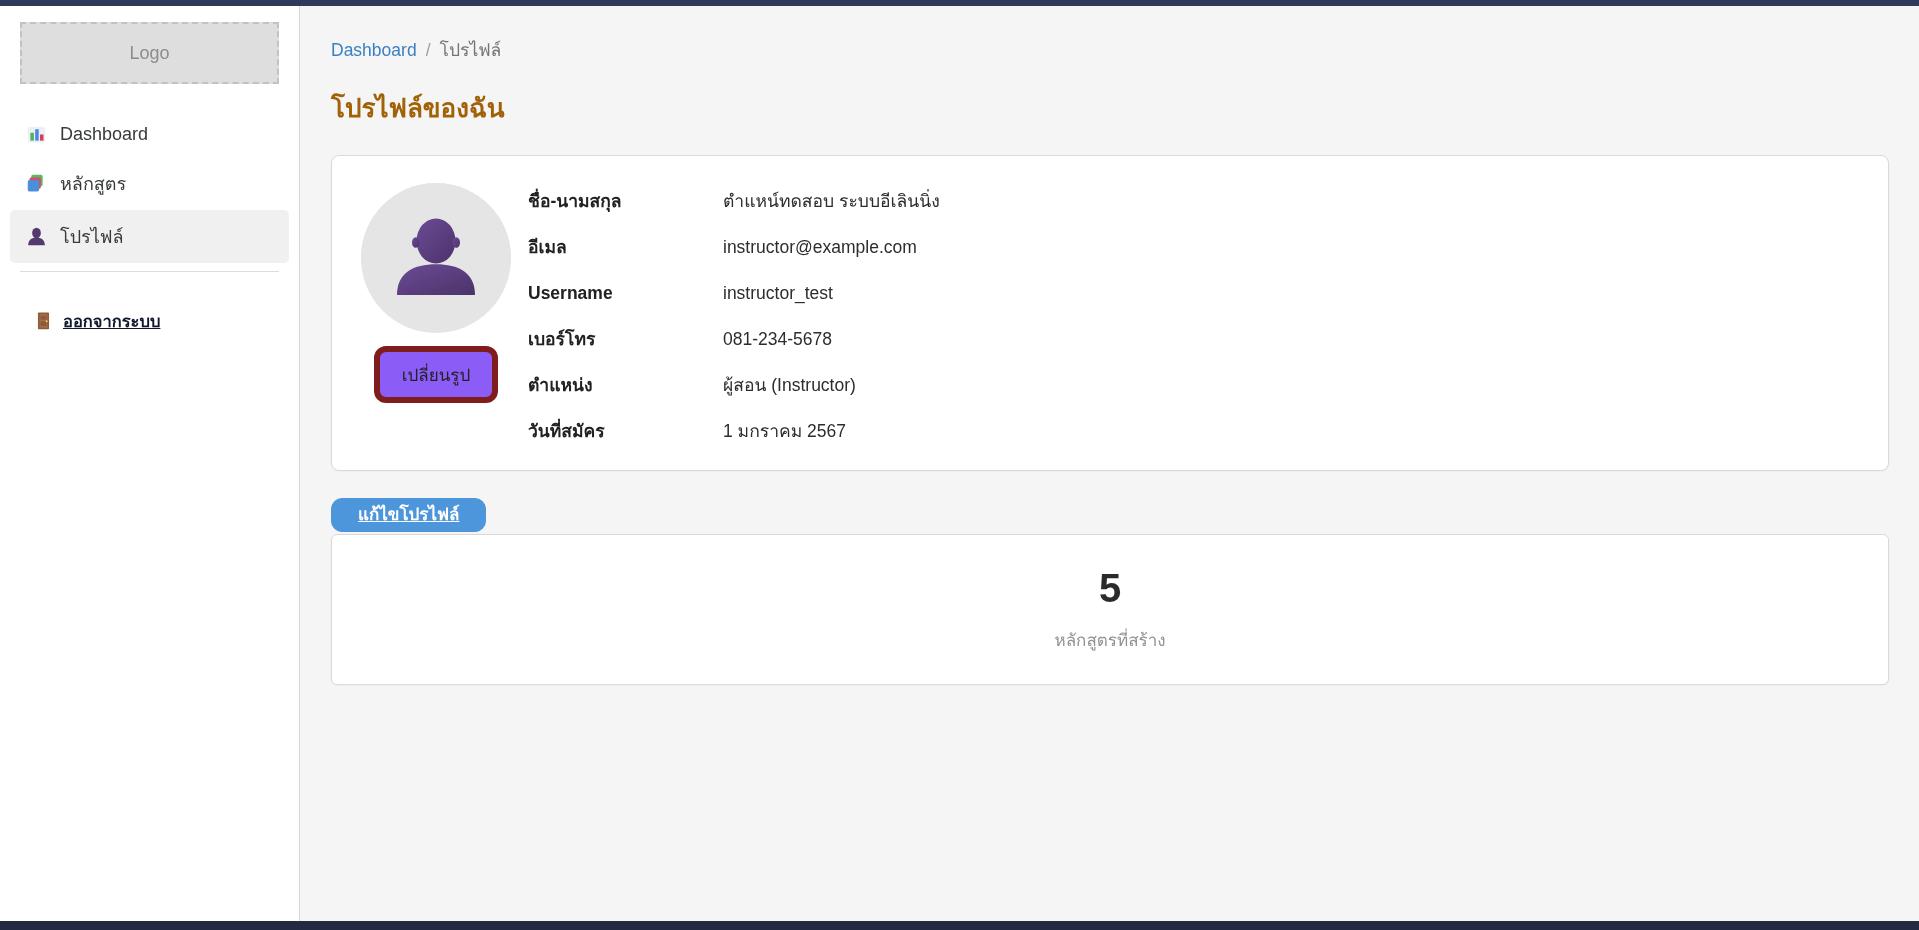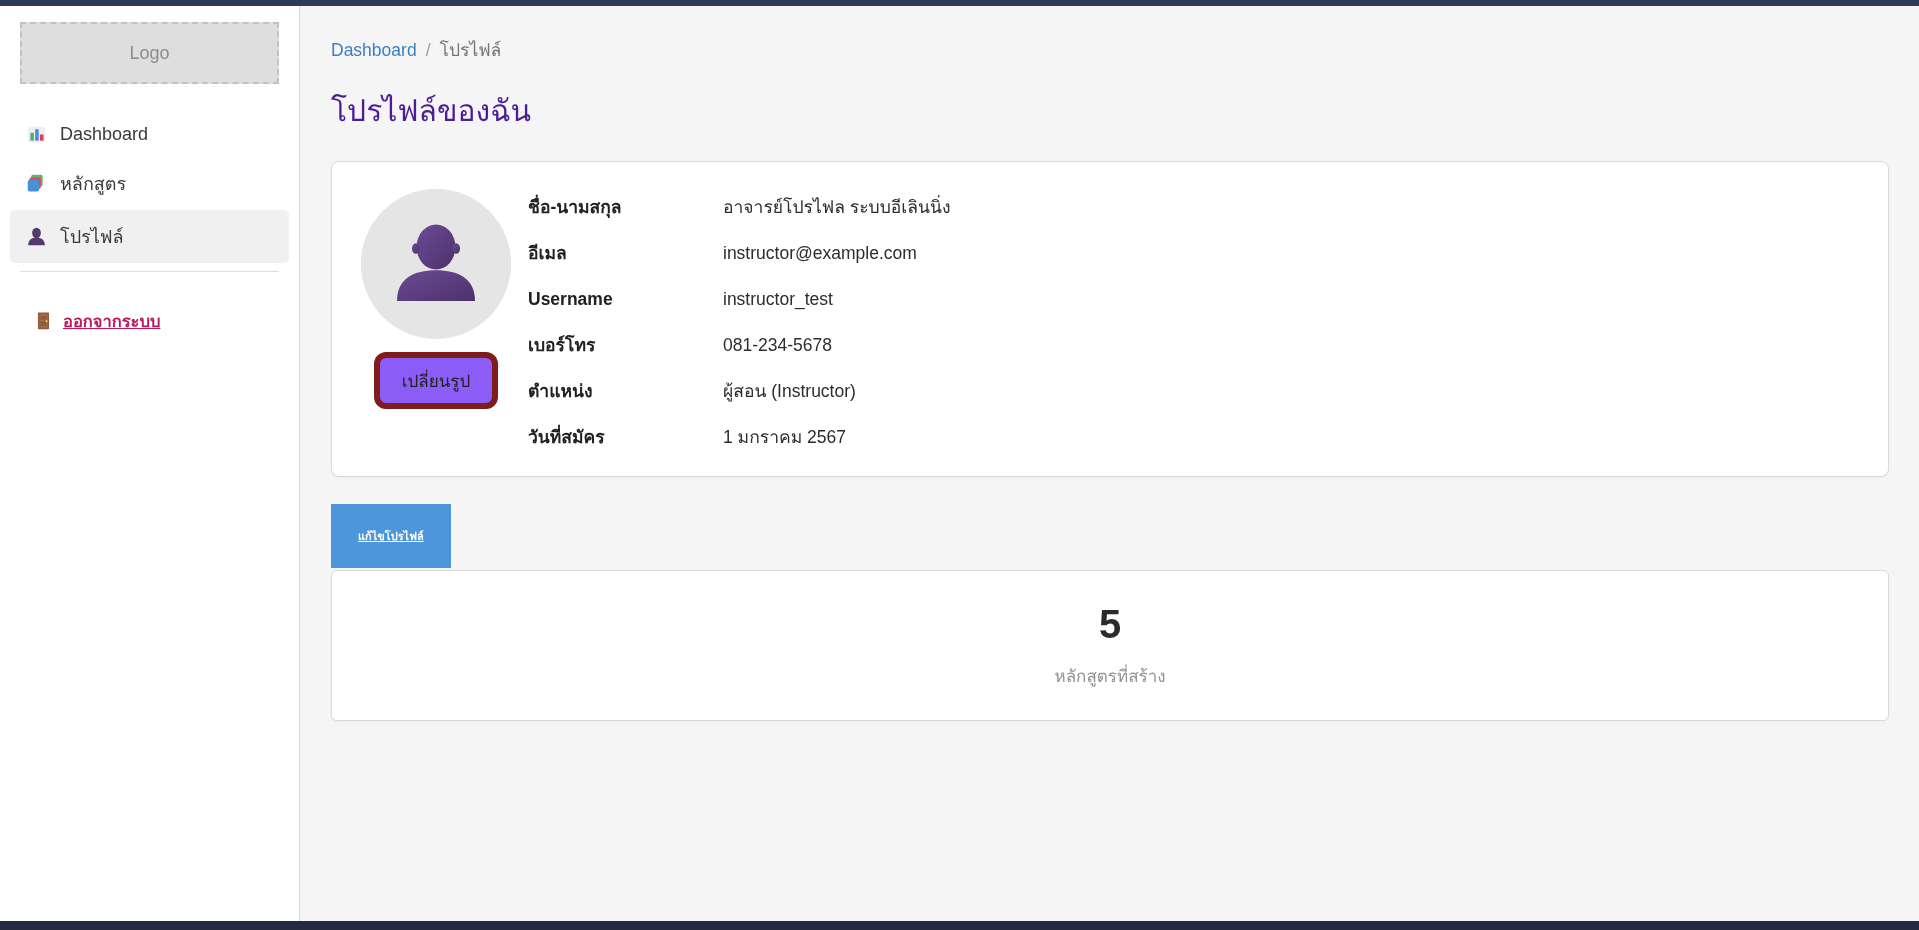--- a/index.html
+++ b/index.html
@@ -30,33 +30,33 @@
     display:flex; align-items:center; gap:13px;
     margin:0 10px; padding:12px 16px;
     font-size:18px; color:#373a3c; border-radius:5px; cursor:pointer;
   }
   .nav-item.active { background:#f0f0f0; }
   .nav-icon { width:21px; height:21px; display:inline-flex; flex:0 0 auto; }
   .divider { border:none; border-top:1px solid #dddddd; margin:8px 20px 0 20px; }
   .logout {
     display:inline-flex; align-items:center; gap:8px;
     margin:36px 0 0 34px;
-    color:#be185d; font-size:16.5px; font-weight:bold;
+    color:#0f172a; font-size:16.5px; font-weight:bold;
     text-decoration:underline; cursor:pointer;
   }
 
   
   .main {
     position:absolute; left:301px; top:6px; right:0; bottom:9px;
     padding:30px 30px 0 30px; background:#f5f5f6; overflow:hidden;
   }
   .breadcrumb { font-size:17.5px; color:#9aa0a6; display:flex; gap:9px; align-items:center; }
   .breadcrumb a { color:#3b80c4; text-decoration:none; cursor:pointer; }
   .breadcrumb .current { color:#75757a; }
-  .page-title { margin:23px 0 27px 0; font-size:30px; font-weight:normal; color:#4c1d95; }
+  .page-title { margin:23px 0 27px 0; font-size:26px; font-weight:bold; color:#a16207; }
 
   .profile-card {
     background:#ffffff; border:1px solid #d9d9d9; border-radius:8px;
     padding:27px 30px 24px 24px;
     display:flex; align-items:flex-start;
     box-shadow:0 1px 2px rgba(0,0,0,0.03);
   }
   .avatar-col { width:160px; flex:0 0 auto; display:flex; flex-direction:column; align-items:center; }
   .avatar {
     width:150px; height:150px; border-radius:50%; background:#e5e5e5;
@@ -71,22 +71,22 @@
   .fields {
     flex:1; margin-left:12px; padding-top:4px;
     display:grid; grid-template-columns:195px 1fr; row-gap:17px;
     font-size:17.5px; line-height:29px;
   }
   .field-label { font-weight:bold; color:#212121; }
   .field-value { color:#2d2d2d; }
 
   .actions { margin-top:27px; display:flex; gap:23px; }
   .btn {
-    font-family:inherit; font-size:11px; font-weight:bold;
-    padding:20px 26px; border-radius:0; cursor:pointer;
+    font-family:inherit; font-size:17px; font-weight:bold;
+    padding:5px 26px; border-radius:11px; cursor:pointer;
     text-decoration:underline; line-height:22px;
   }
   .btn-primary { background:#4d96db; border:1px solid #4d96db; color:#ffffff; }
   .btn-secondary { background:#ffffff; border:1px solid #d5d5d5; color:#5e2b97; }
 
   .stats { margin-top:2px; display:flex; gap:21px; }
   .stat-card {
     flex:1; height:151px; background:#ffffff;
     border:1px solid #d9d9d9; border-radius:6px; text-align:center;
     box-shadow:0 1px 2px rgba(0,0,0,0.03);
@@ -182,21 +182,21 @@
             <ellipse cx="63.5" cy="41" rx="2.5" ry="3.5" fill="url(#bust)"></ellipse>
             <path d="M24 76 C24 61 35 55.5 50 55.5 C65 55.5 76 61 76 76 Z" fill="url(#bust)"></path>
           </svg>
         </span>
       </div>
       <button class="change-photo-btn">เปลี่ยนรูป</button>
     </div>
 
     <div class="fields">
       <div class="field-label">ชื่อ-นามสกุล</div>
-      <div class="field-value">อาจารย์โปรไฟล ระบบอีเลินนิ่ง</div>
+      <div class="field-value">ตำแหน์ทดสอบ ระบบอีเลินนิ่ง</div>
 
       <div class="field-label">อีเมล</div>
       <div class="field-value">instructor@example.com</div>
 
       <div class="field-label">Username</div>
       <div class="field-value">instructor_test</div>
 
       <div class="field-label">เบอร์โทร</div>
       <div class="field-value">081-234-5678</div>
 

